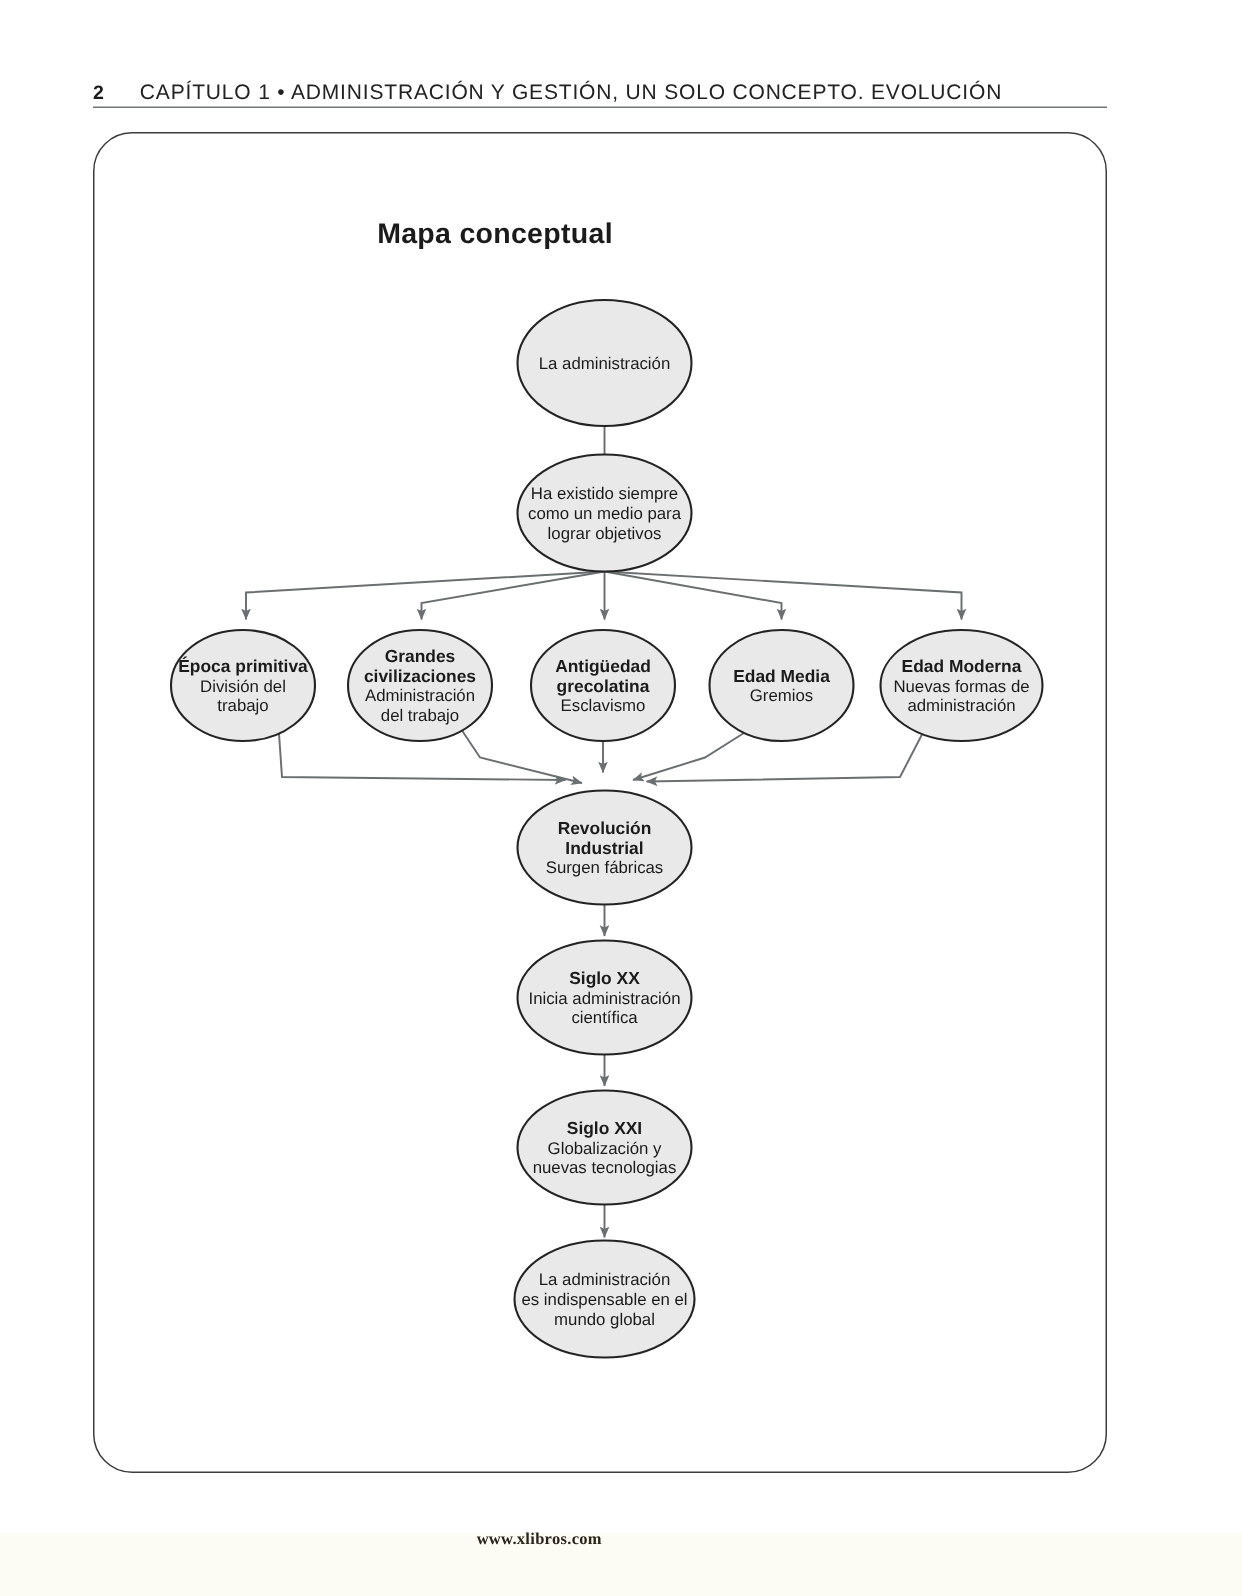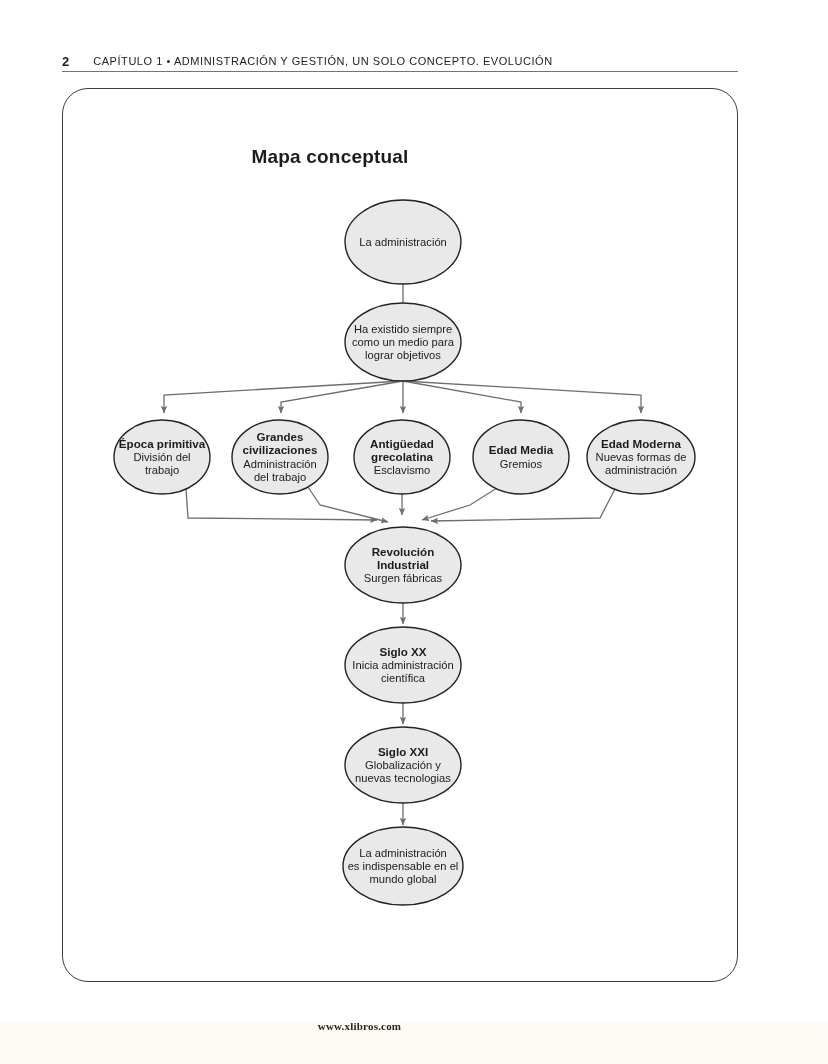--- a/index.html
+++ b/index.html
@@ -26,21 +26,21 @@
     align-items: center;
   }
   #page-number {
     font-size: 13px;
     font-weight: bold;
     color: #1b1b1b;
     letter-spacing: 0px;
     margin-right: 24px;
   }
   #chapter-title {
-    font-size: 11px;
+    font-size: 14px;
     font-weight: normal;
     color: #222222;
     letter-spacing: 0.55px;
   }
   #head-rule {
     position: absolute;
     left: 62px;
     top: 71px;
     width: 676px;
     height: 1px;

